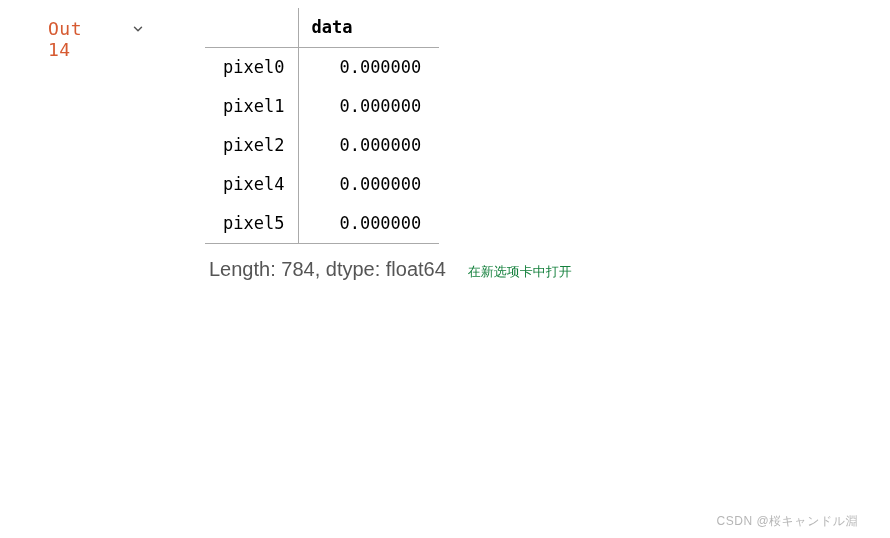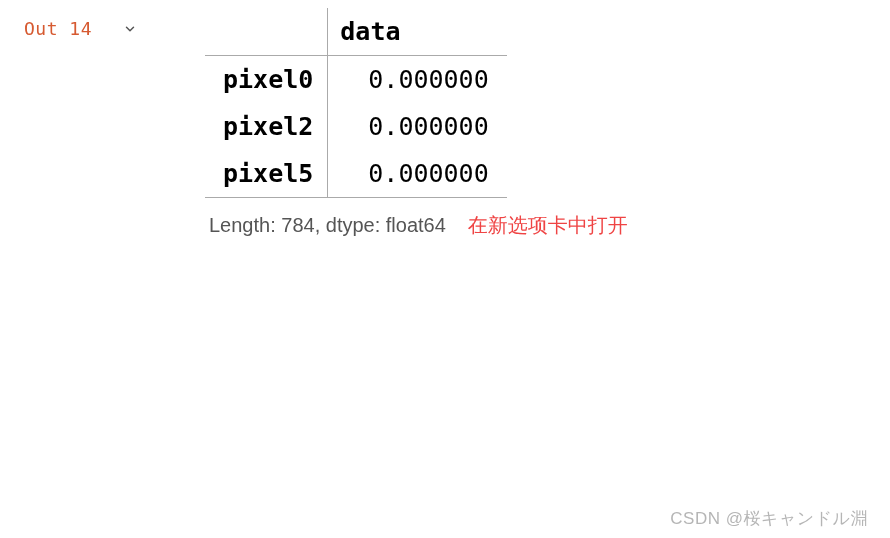--- a/index.html
+++ b/index.html
@@ -14,21 +14,21 @@
       height: 538px;
       position: relative;
       overflow: hidden;
     }
     .container {
       display: flex;
       padding-top: 8px;
     }
     .gutter {
       width: 145px;
-      padding-left: 24px;
+      padding-left: 48px;
       padding-top: 10px;
       display: flex;
       align-items: flex-start;
       gap: 31px;
     }
     .out-label {
       font-family: "SF Mono", Monaco, monospace;
       font-size: 18px;
       letter-spacing: 0.5px;
     }
@@ -50,41 +50,41 @@
       width: 14px;
       height: 14px;
       stroke: #555;
     }
     .output-area {
       margin-left: 60px;
     }
     table.dataframe {
       border-collapse: collapse;
       font-family: "SF Mono", Monaco, monospace;
-      font-size: 25px;
+      font-size: 17px;
       line-height: 1;
     }
     table.dataframe th, table.dataframe td {
       padding: 11px 18px;
       text-align: right;
     }
     table.dataframe thead th {
       font-weight: 700;
       border-bottom: 1px solid #aaa;
     }
     table.dataframe thead th.col-header {
       text-align: left;
       border-left: 1px solid #aaa;
       padding-left: 12px;
     }
     table.dataframe thead th.corner {
       border-right: none;
     }
     table.dataframe tbody th {
-      font-weight: 700;
+      font-weight: 400;
       text-align: center;
       padding-right: 14px;
     }
     table.dataframe tbody td {
       border-left: 1px solid #aaa;
       font-weight: 400;
       text-align: left;
       padding-left: 40px;
     }
     table.dataframe tbody tr:last-child th,
@@ -100,30 +100,30 @@
       text-align: center;
     }
     .summary-text {
       font-family: -apple-system, "Helvetica Neue", Arial, sans-serif;
       font-size: 20px;
       color: #555;
       font-weight: 400;
     }
     .open-link {
       font-family: -apple-system, "Helvetica Neue", "PingFang SC", "Microsoft YaHei", Arial, sans-serif;
-      font-size: 20px;
-      color: #ef4444;
+      font-size: 13px;
+      color: #15803d;
       cursor: pointer;
     }
     .watermark {
       position: absolute;
-      right: 22px;
+      right: 32px;
       bottom: 8px;
       font-family: -apple-system, "Helvetica Neue", "PingFang SC", "Hiragino Sans", Arial, sans-serif;
-      font-size: 17px;
+      font-size: 12px;
       color: rgba(120, 120, 120, 0.55);
       letter-spacing: 0.5px;
     }
   </style>
 </head>
 <body>
 
 <div class="container">
   <div class="gutter">
     <span class="out-label">
@@ -144,21 +144,29 @@
           <th class="corner"></th>
           <th class="col-header">data</th>
         </tr>
       </thead>
       <tbody id="tbody">
           <tr>
             <th>pixel0</th>
             <td>0.000000</td>
           </tr>
           <tr>
+            <th>pixel1</th>
+            <td>0.000000</td>
+          </tr>
+          <tr>
             <th>pixel2</th>
+            <td>0.000000</td>
+          </tr>
+          <tr>
+            <th>pixel4</th>
             <td>0.000000</td>
           </tr>
           <tr>
             <th>pixel5</th>
             <td>0.000000</td>
           </tr>
         </tbody>
     </table>
 
     <div class="footer-row">

